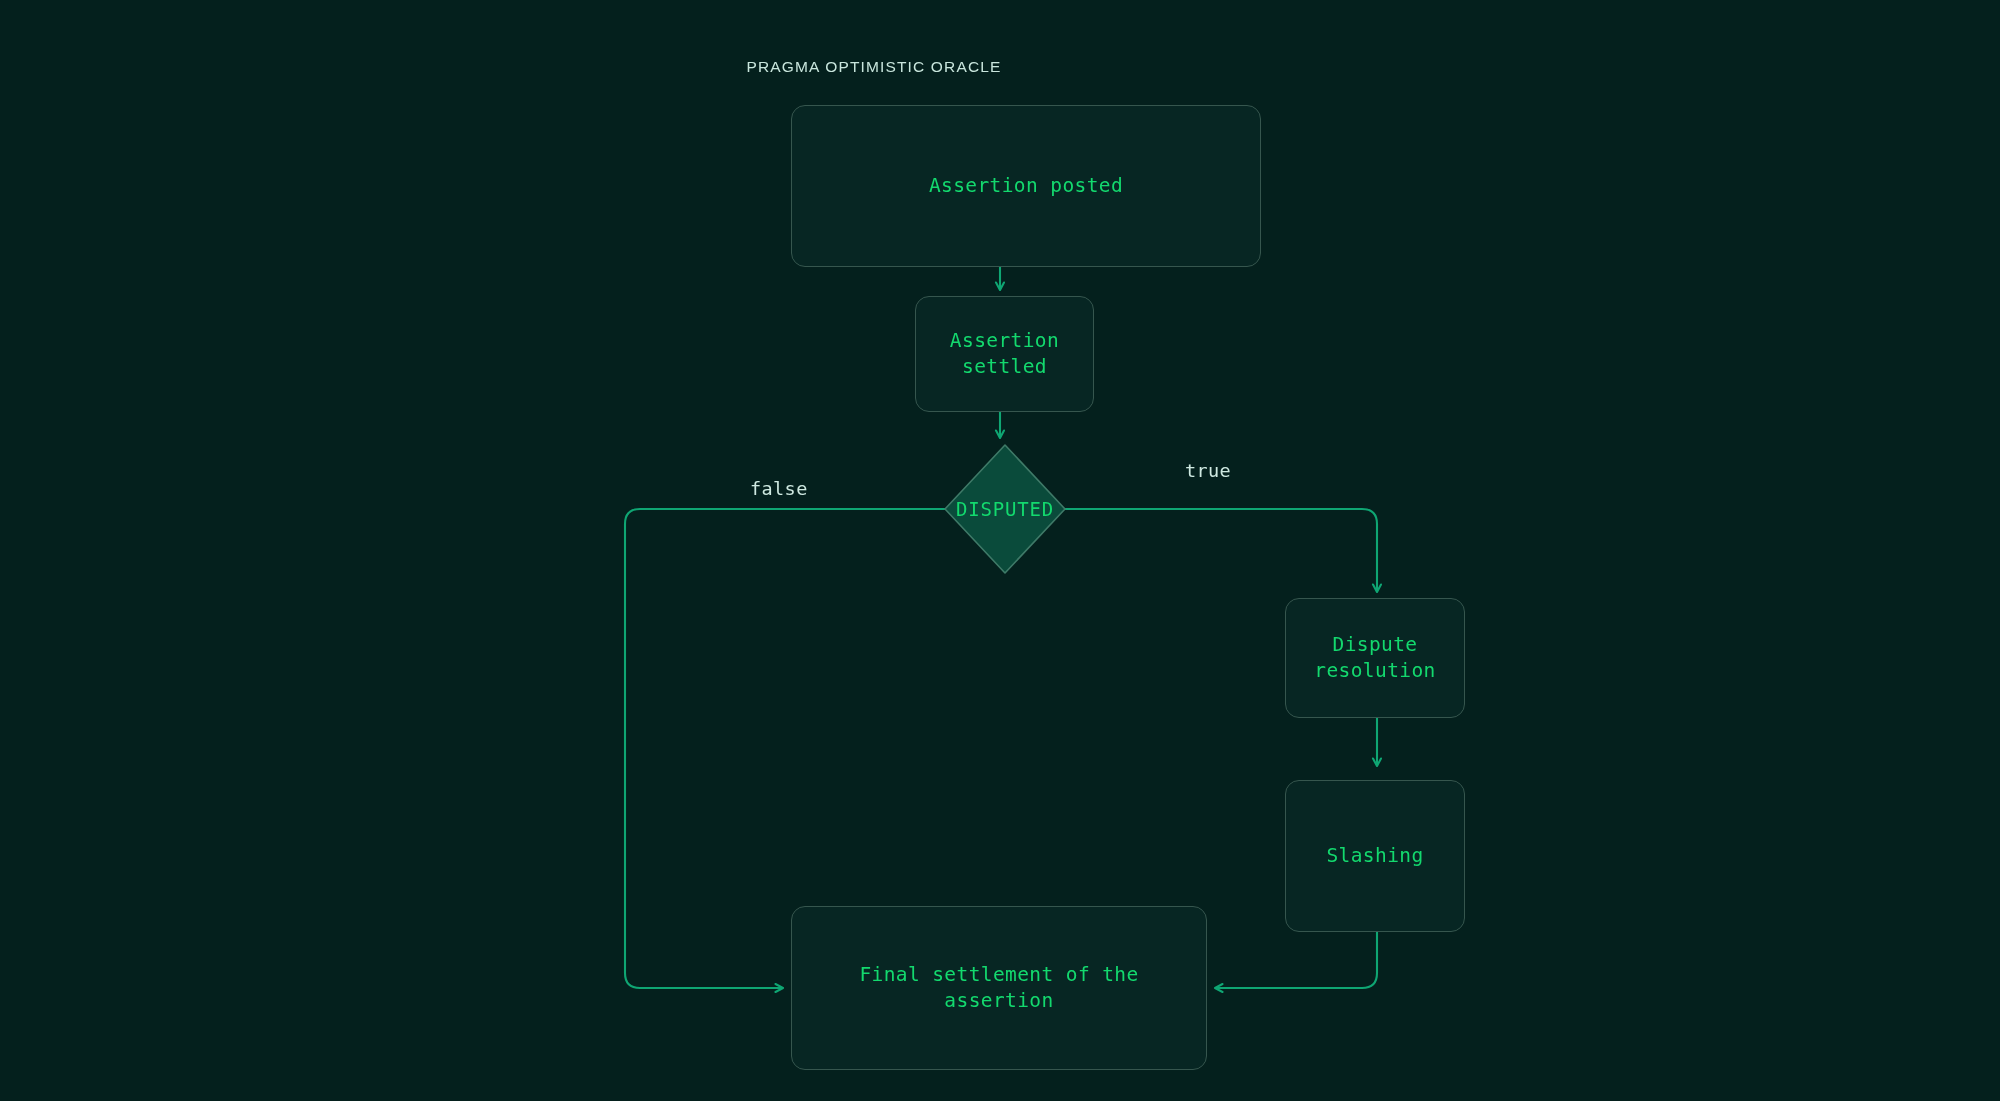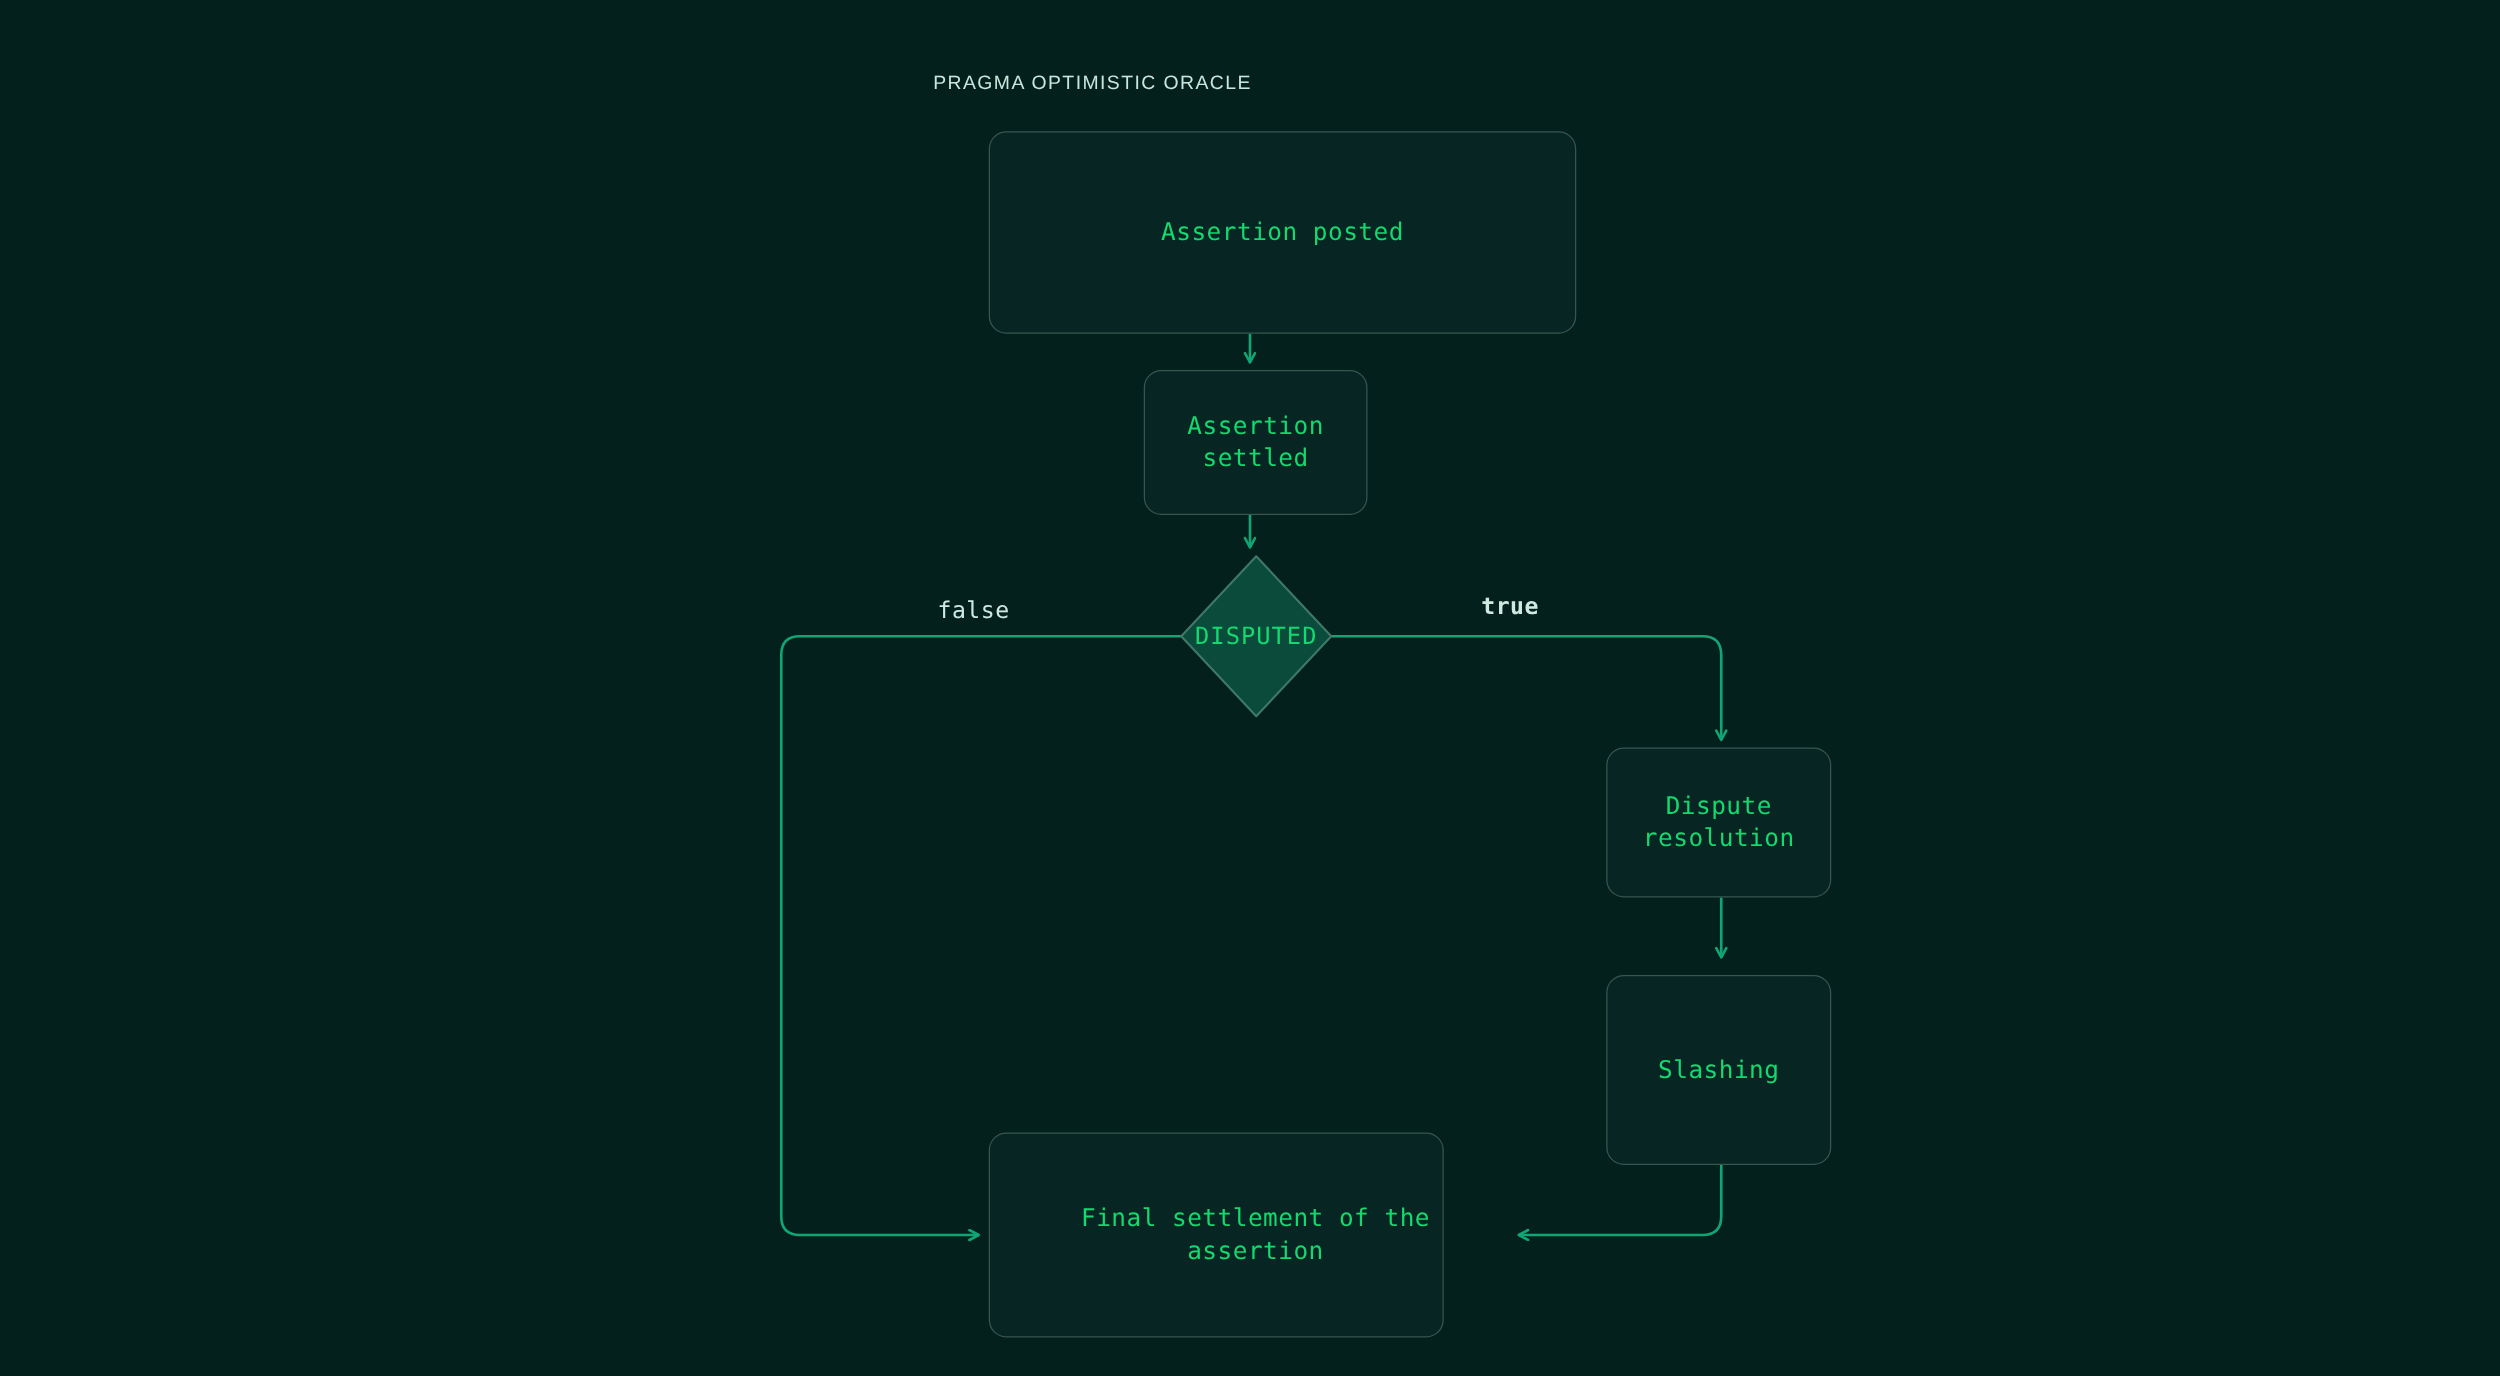--- a/index.html
+++ b/index.html
@@ -125,29 +125,29 @@
 
   <div class="node node-diamond" style="left:941px; top:441px; width:128px; height:136px;">
     <svg class="diamond-shape" viewBox="0 0 128 136" preserveAspectRatio="none">
       <path d="M 64 4 L 124 68 L 64 132 L 4 68 Z" fill="#0a4b3b" stroke="#3f7a68" stroke-width="1.6" stroke-linejoin="round"></path>
     </svg>
     <span class="diamond-text">DISPUTED</span>
   </div>
 
   <div class="edge-label" style="left:750px; top:478px;">false</div>
 
-  <div class="edge-label" style="left:1185px; top:475px;font-weight:bold;">true</div>
+  <div class="edge-label" style="left:1185px; top:460px;">true</div>
 
   <div class="node node-box" style="left:1285px; top:598px; width:180px; height:120px;">
     <span class="node-label">Dispute
 resolution</span>
   </div>
 
   <div class="node node-box" style="left:1285px; top:780px; width:180px; height:152px;">
     <span class="node-label">Slashing</span>
   </div>
 
-  <div class="node node-box" style="left:791px; top:906px; width:364px; height:164px;justify-content:flex-end;">
+  <div class="node node-box" style="left:791px; top:906px; width:416px; height:164px;">
     <span class="node-label">Final settlement of the
 assertion</span>
   </div>
 
 </div>
 
 </body></html>

